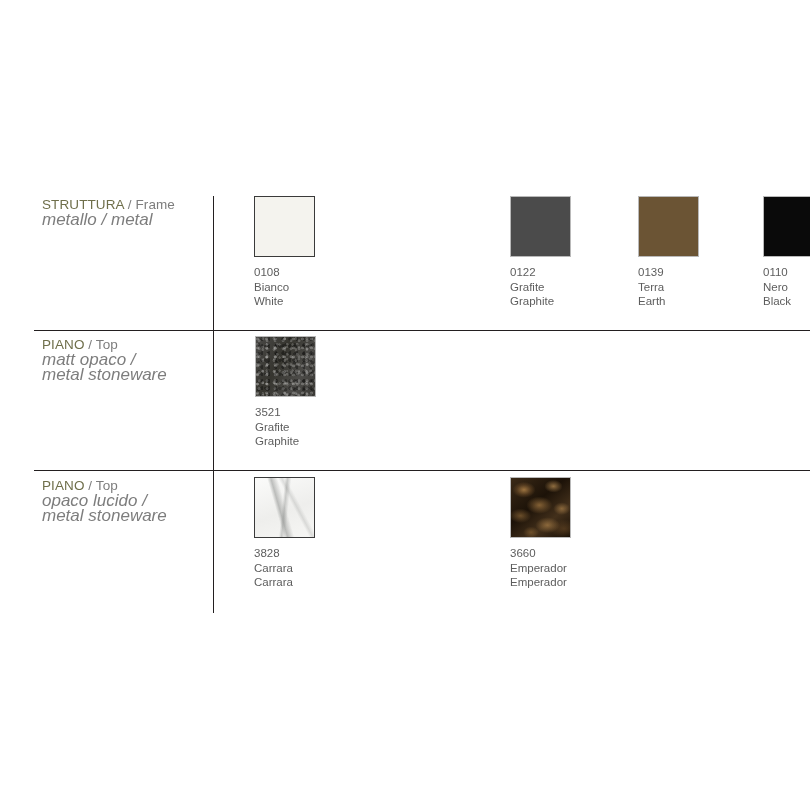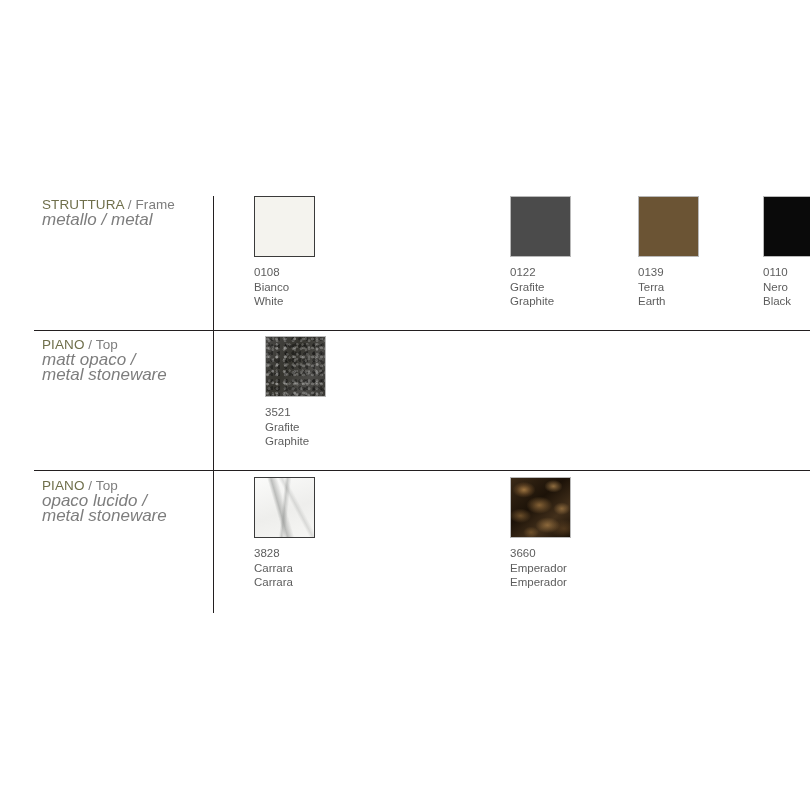--- a/index.html
+++ b/index.html
@@ -227,21 +227,21 @@
   </div>
 
   <div class="row row-matt">
     <div class="cat">
       <div class="cat-title"><span>PIANO</span><span class="slash-en"> / </span><span class="slash-en">Top</span></div>
       <div class="cat-sub">matt opaco /</div>
       <div class="cat-sub">metal stoneware</div>
     </div>
     <div class="swatches">
 
-      <div class="swatch-cell" style="left:11px">
+      <div class="swatch-cell" style="left:1px">
         <div class="swatch-chip hairline tex-matt-graphite"></div>
         <div class="swatch-caption">
           <span class="code">3521</span>
           <span class="it">Grafite</span>
           <span class="en">Graphite</span>
         </div>
       </div>
 
     </div>
   </div>

